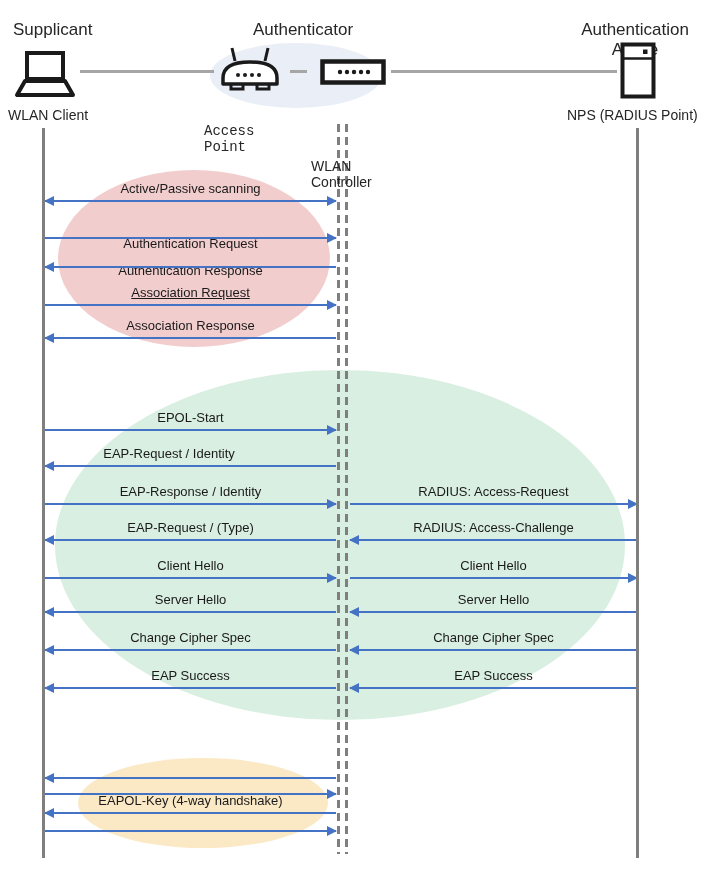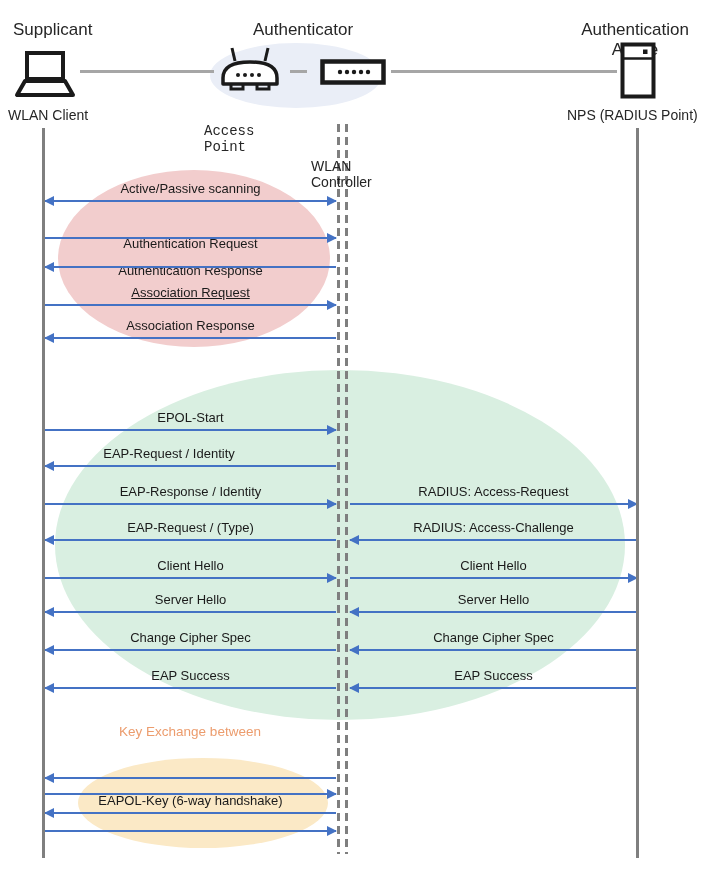--- a/index.html
+++ b/index.html
@@ -81,21 +81,20 @@
   <div class="device-label" style="left:204px;top:123px;width:80px;font-family:Liberation Mono, monospace;">Access Point</div>
   <div class="device-label" style="left:311px;top:122px;width:104px;margin-top:36px;">WLAN Controller</div>
   <div class="device-label" style="left:567px;top:107px;width:140px;">NPS (RADIUS Point)</div>
 
   <div class="lifeline" style="left:42px;top:128px;height:730px;"></div>
   <div class="dashline" style="left:337px;top:124px;height:730px;"></div>
   <div class="dashline" style="left:345px;top:124px;height:730px;"></div>
   <div class="lifeline" style="left:636px;top:128px;height:730px;"></div>
 
   <div class="phase-title" style="left: 80px; top: 722px; width: 220px; color: rgb(236, 156, 109);">
-    <div>Key Exchange between</div>
   </div>
 
   <div id="messages">
       <div class="msg-label" style="left: 45px; width: 291px; top: 181px;">Active/Passive scanning</div>
       <div class="msg-line" style="left: 45px; width: 291px; top: 200px; background: rgb(68, 114, 196);"></div>
       <div class="head head-left" style="left: 44px; top: 196px; border-right-color: rgb(68, 114, 196);"></div>
       <div class="head head-right" style="left: 327px; top: 196px; border-left-color: rgb(68, 114, 196);"></div>
       <div class="msg-label" style="left: 45px; width: 291px; top: 236px;">Authentication Request</div>
       <div class="msg-line" style="left: 45px; width: 291px; top: 237px; background: rgb(68, 114, 196);"></div>
       <div class="head head-right" style="left: 327px; top: 233px; border-left-color: rgb(68, 114, 196);"></div>
@@ -129,21 +128,21 @@
       <div class="msg-label" style="left: 45px; width: 291px; top: 630px;">Change Cipher Spec</div>
       <div class="msg-line" style="left: 45px; width: 291px; top: 649px; background: rgb(68, 114, 196);"></div>
       <div class="head head-left" style="left: 44px; top: 645px; border-right-color: rgb(68, 114, 196);"></div>
       <div class="msg-label" style="left: 45px; width: 291px; top: 668px;">EAP Success</div>
       <div class="msg-line" style="left: 45px; width: 291px; top: 687px; background: rgb(68, 114, 196);"></div>
       <div class="head head-left" style="left: 44px; top: 683px; border-right-color: rgb(68, 114, 196);"></div>
       <div class="msg-line" style="left: 45px; width: 291px; top: 777px; background: rgb(68, 114, 196);"></div>
       <div class="head head-left" style="left: 44px; top: 773px; border-right-color: rgb(68, 114, 196);"></div>
       <div class="msg-line" style="left: 45px; width: 291px; top: 793px; background: rgb(68, 114, 196);"></div>
       <div class="head head-right" style="left: 327px; top: 789px; border-left-color: rgb(68, 114, 196);"></div>
-      <div class="msg-label" style="left: 45px; width: 291px; top: 793px;">EAPOL-Key (6-way handshake)</div>
+      <div class="msg-label" style="left: 45px; width: 291px; top: 793px;">EAPOL-Key (4-way handshake)</div>
       <div class="msg-line" style="left: 45px; width: 291px; top: 812px; background: rgb(68, 114, 196);"></div>
       <div class="head head-left" style="left: 44px; top: 808px; border-right-color: rgb(68, 114, 196);"></div>
       <div class="msg-line" style="left: 45px; width: 291px; top: 830px; background: rgb(68, 114, 196);"></div>
       <div class="head head-right" style="left: 327px; top: 826px; border-left-color: rgb(68, 114, 196);"></div>
       <div class="msg-label" style="left: 350px; width: 287px; top: 484px;">RADIUS: Access-Request</div>
       <div class="msg-line" style="left: 350px; width: 287px; top: 503px; background: rgb(68, 114, 196);"></div>
       <div class="head head-right" style="left: 628px; top: 499px; border-left-color: rgb(68, 114, 196);"></div>
       <div class="msg-label" style="left: 350px; width: 287px; top: 520px;">RADIUS: Access-Challenge</div>
       <div class="msg-line" style="left: 350px; width: 287px; top: 539px; background: rgb(68, 114, 196);"></div>
       <div class="head head-left" style="left: 349px; top: 535px; border-right-color: rgb(68, 114, 196);"></div>

